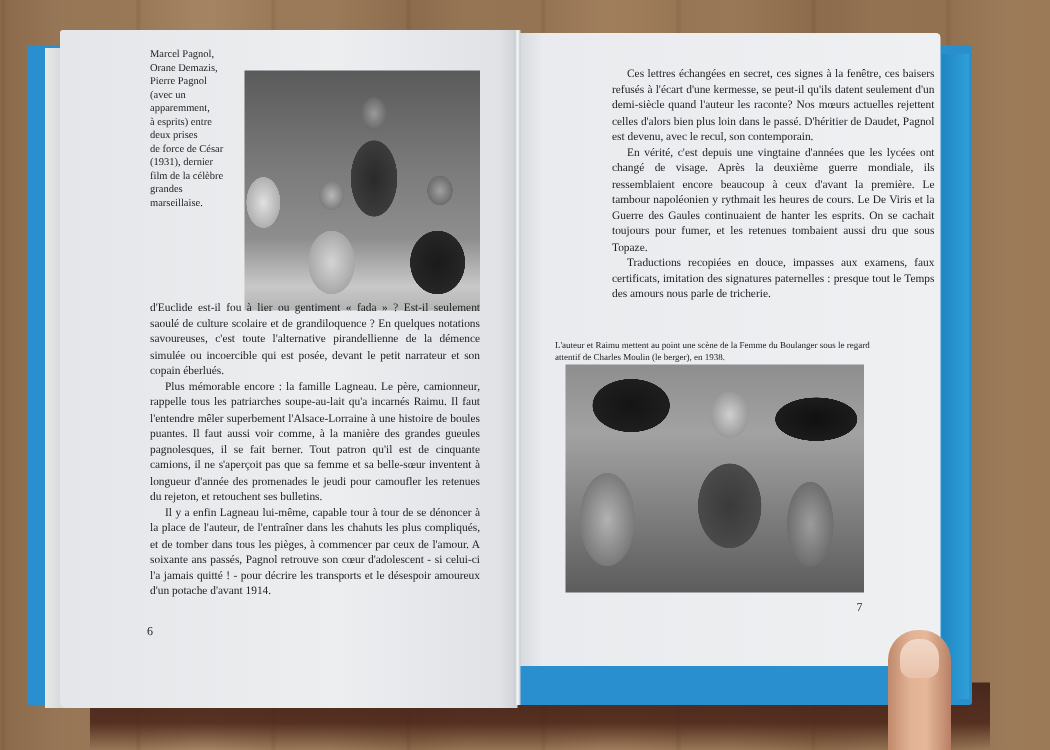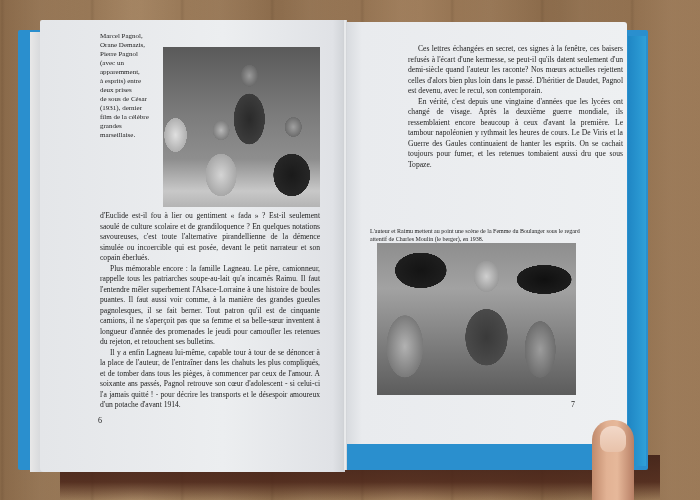--- a/index.html
+++ b/index.html
@@ -109,40 +109,41 @@
 <div class="gutter"></div>
 
 <div class="caption" style="left:100px; top:32px; width:62px;">
   <div>Marcel Pagnol,</div>
   <div>Orane Demazis,</div>
   <div>Pierre Pagnol</div>
   <div>(avec un</div>
   <div>apparemment,</div>
   <div>à esprits) entre</div>
   <div>deux prises</div>
-  <div>de sous de César</div>
+  <div>de force de César</div>
   <div>(1931), dernier</div>
   <div>film de la célèbre</div>
   <div>grandes</div>
   <div>marseillaise.</div>
 </div>
 
 <div class="photo photo-left"></div>
 
-<div class="text" style="left:100px; top:211px; width:220px;font-family:Liberation Serif, serif;">
+<div class="text" style="left:100px; top:200px; width:220px;font-family:Liberation Serif, serif;">
   <p style="text-indent:0">d'Euclide est-il fou à lier ou gentiment « fada » ? Est-il seulement saoulé de culture scolaire et de grandiloquence ? En quelques notations savoureuses, c'est toute l'alternative pirandellienne de la démence simulée ou incoercible qui est posée, devant le petit narrateur et son copain éberlués.</p>
   <p>Plus mémorable encore : la famille Lagneau. Le père, camionneur, rappelle tous les patriarches soupe-au-lait qu'a incarnés Raimu. Il faut l'entendre mêler superbement l'Alsace-Lorraine à une histoire de boules puantes. Il faut aussi voir comme, à la manière des grandes gueules pagnolesques, il se fait berner. Tout patron qu'il est de cinquante camions, il ne s'aperçoit pas que sa femme et sa belle-sœur inventent à longueur d'année des promenades le jeudi pour camoufler les retenues du rejeton, et retouchent ses bulletins.</p>
   <p>Il y a enfin Lagneau lui-même, capable tour à tour de se dénoncer à la place de l'auteur, de l'entraîner dans les chahuts les plus compliqués, et de tomber dans tous les pièges, à commencer par ceux de l'amour. A soixante ans passés, Pagnol retrouve son cœur d'adolescent - si celui-ci l'a jamais quitté ! - pour décrire les transports et le désespoir amoureux d'un potache d'avant 1914.</p>
 </div>
 
 <div class="page-num" style="left:98px; top:416px;">6</div>
 
 <div class="text" style="left:370px; top:44px; width:215px;margin-left:38px;">
   <p>Ces lettres échangées en secret, ces signes à la fenêtre, ces baisers refusés à l'écart d'une kermesse, se peut-il qu'ils datent seulement d'un demi-siècle quand l'auteur les raconte? Nos mœurs actuelles rejettent celles d'alors bien plus loin dans le passé. D'héritier de Daudet, Pagnol est devenu, avec le recul, son contemporain.</p>
   <p>En vérité, c'est depuis une vingtaine d'années que les lycées ont changé de visage. Après la deuxième guerre mondiale, ils ressemblaient encore beaucoup à ceux d'avant la première. Le tambour napoléonien y rythmait les heures de cours. Le De Viris et la Guerre des Gaules continuaient de hanter les esprits. On se cachait toujours pour fumer, et les retenues tombaient aussi dru que sous Topaze.</p>
+  <p>Traductions recopiées en douce, impasses aux examens, faux certificats, imitation des signatures paternelles : presque tout le Temps des amours nous parle de tricherie.</p>
 </div>
 
 <div class="caption caption-small" style="left:370px; top:227px; width:215px;">L'auteur et Raimu mettent au point une scène de la Femme du Boulanger sous le regard attentif de Charles Moulin (le berger), en 1938.</div>
 
 <div class="photo photo-right"></div>
 
 <div class="page-num" style="left:571px; top:400px;">7</div>
 
 <div class="finger"></div>
 <div class="nail"></div>

